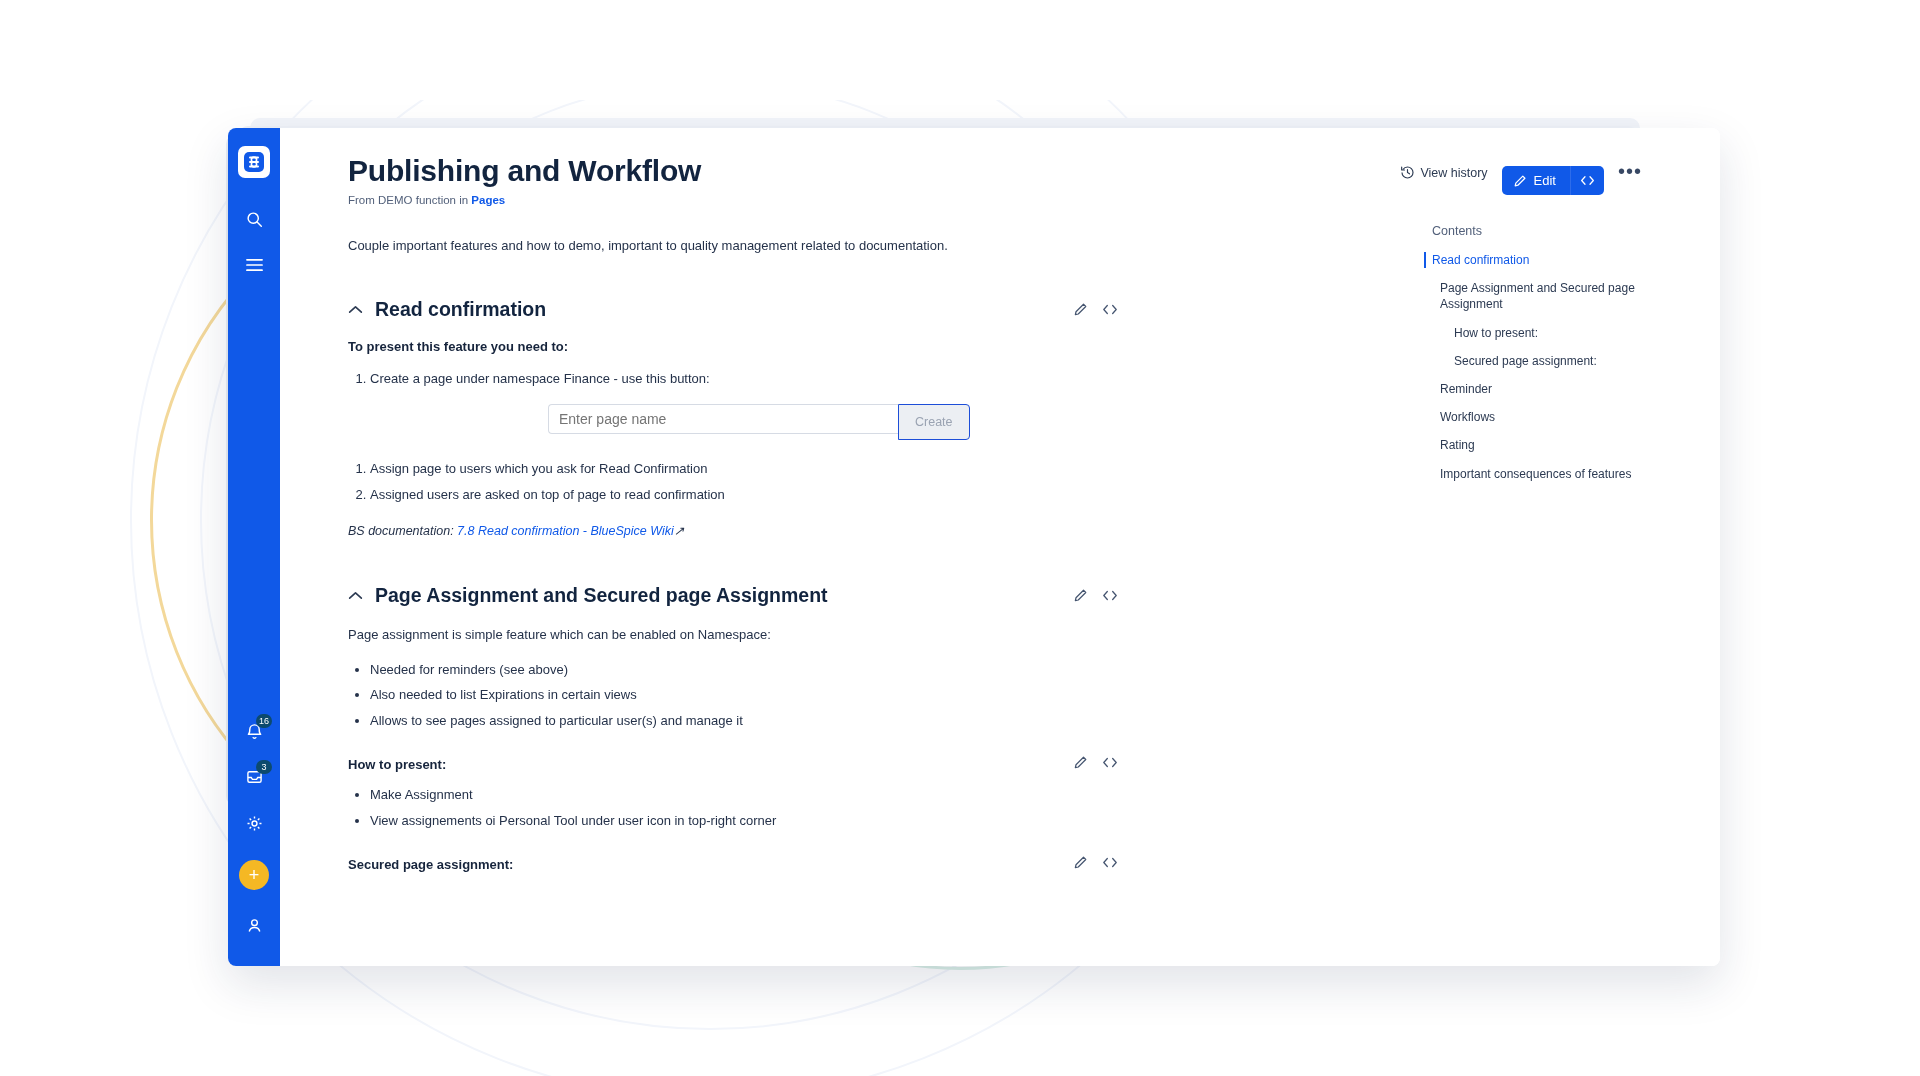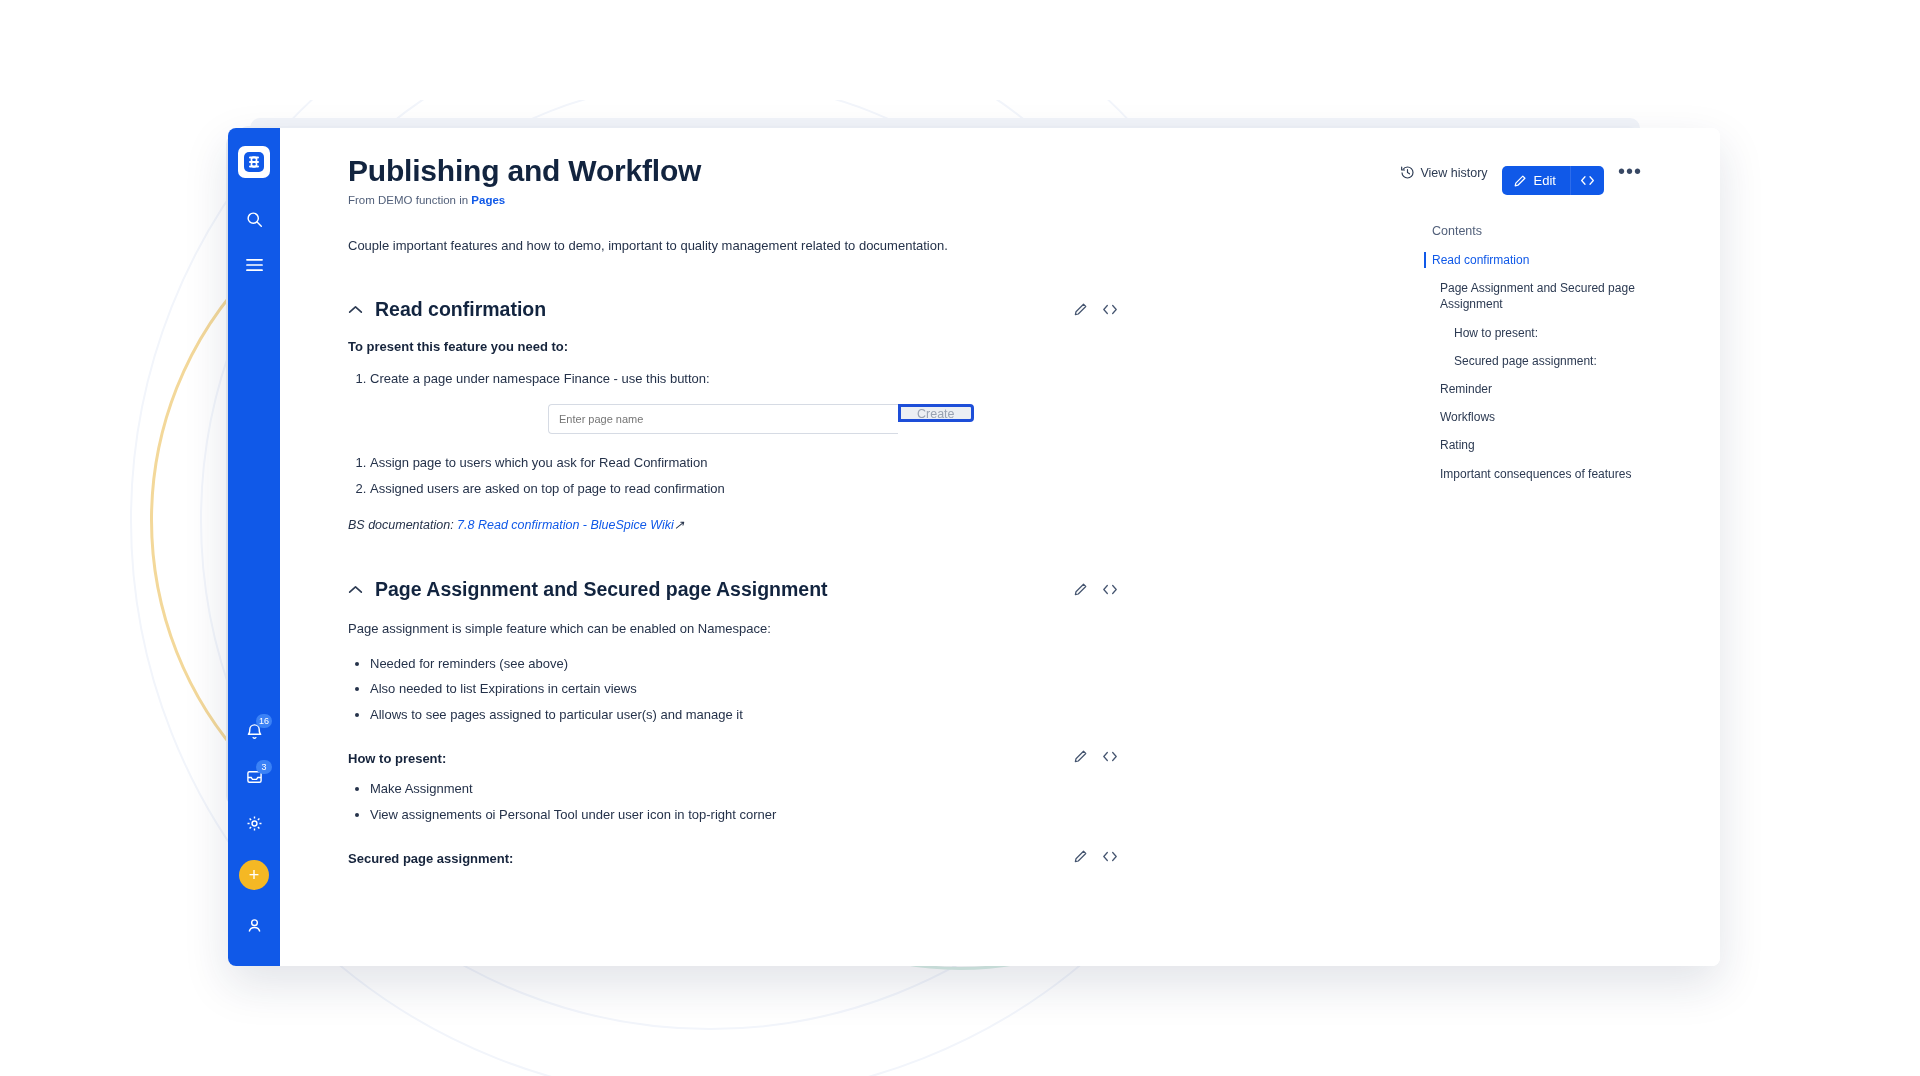--- a/index.html
+++ b/index.html
@@ -90,21 +90,21 @@
     cursor: pointer;
   }
   .rail-icon svg { display: block; }
   .rail-spacer { flex: 1 1 auto; }
   .badge {
     position: absolute;
     top: 2px; right: 2px;
     min-width: 16px; height: 14px;
     padding: 0 3px;
     border-radius: 8px;
-    background: #3b82f6;
+    background: #0c4a6e;
     color: #fff;
     font-size: 9px;
     line-height: 14px;
     text-align: center;
     font-family: "Liberation Sans", sans-serif;
   }
   .fab {
     width: 30px; height: 30px;
     border-radius: 50%;
     background: #f5b824;
@@ -244,32 +244,32 @@
     margin: 16px 0 20px 0;
     padding-left: 200px;
   }
   .create-input {
     width: 350px;
     height: 30px;
     border: 1px solid #d6dbe4;
     border-right: none;
     border-radius: 4px 0 0 4px;
     padding: 0 10px;
-    font-size: 11px;
+    font-size: 14px;
     color: #14532d;
     font-family: "Liberation Sans", sans-serif;
     background: #fff;
     outline: none;
   }
   .create-btn {
-    height: 18px;
+    height: 36px;
     padding: 0 16px;
     background: #eceff3;
     color: #9aa3b2;
-    border: 3px solid #1d4ed8;
+    border: 1px solid #1d4ed8;
     border-radius: 0 4px 4px 0;
     font-size: 12.5px;
     font-family: "Liberation Sans", sans-serif;
     cursor: pointer;
   }
   .bs-doc {
     font-size: 12.5px;
     font-style: italic;
     color: #25324a;
     margin: 18px 0 0 0;

